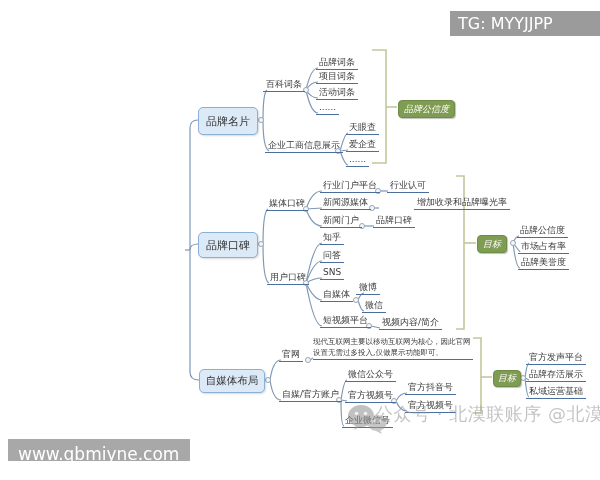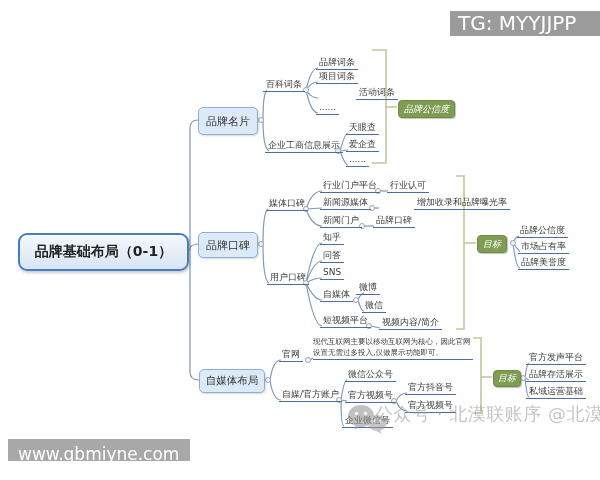--- a/index.html
+++ b/index.html
@@ -17,21 +17,21 @@
       box-shadow:1px 1px 2px rgba(0,0,0,.15);z-index:2;}
   .root{position:absolute;left:18px;top:233px;width:167px;height:34px;
       background:linear-gradient(#f4f8fc,#d7e5f4);border:2.5px solid #4a7cc0;border-radius:9px;
       font-size:14px;font-weight:bold;color:#222;display:flex;align-items:center;justify-content:center;
       box-shadow:1px 2px 3px rgba(0,0,0,.2);z-index:2;}
   .goalbox{position:absolute;background:#7f9c53;border:1px solid #6e8c45;border-radius:4px;
       color:#fff;font-style:italic;font-size:9px;line-height:11px;padding:2.5px 5px;z-index:2;
       box-shadow:1px 1px 1px rgba(0,0,0,.25);white-space:nowrap;}
 
   .tag-top{position:absolute;left:450px;top:11px;width:150px;height:25px;background:#9b9b9b;
-      color:#fff;font-size:20px;line-height:25px;padding-left:8px;box-sizing:border-box;z-index:5;}
+      color:#fff;font-size:16px;line-height:25px;padding-left:8px;box-sizing:border-box;z-index:5;}
   .tag-bottom{position:absolute;left:8px;top:439px;width:182px;height:22px;background:#a8a8a8;
       color:#fff;font-size:17px;line-height:30px;padding-left:10px;box-sizing:border-box;z-index:5;}
   .wm-text{position:absolute;left:375px;top:402px;font-size:18px;letter-spacing:.5px;
       color:#9e9e9e;opacity:.6;white-space:nowrap;z-index:4;}
   .wm-icon{position:absolute;left:346px;top:403px;opacity:.55;z-index:4;}
 </style>
 </head>
 <body>
 
 <div id="canvas">
@@ -110,29 +110,28 @@
       <circle cx="356" cy="300" r="2.5"></circle>
         <circle cx="369" cy="326" r="2.5"></circle>
       <circle cx="308" cy="360" r="2.5"></circle>
         <circle cx="339" cy="400" r="2.5"></circle>
       <circle cx="394" cy="401" r="2.5"></circle>
         <circle cx="513" cy="243" r="2.5"></circle>
       <circle cx="523" cy="378" r="2.5"></circle>
     </g>
   </svg>
 
-  <div class="root">品牌基础布局（0-1）</div>
   <div class="l1" style="left:198px;top:107px;width:58px;height:26px;">品牌名片</div>
   <div class="l1" style="left:199px;top:369px;width:64px;height:22px;font-size:10.5px;">自媒体布局</div>
   <div class="l1" style="left:198px;top:232px;width:58px;height:24px;">品牌口碑</div>
 
   <div class="leaf" style="left:263px;top:79px;">百科词条</div>
   <div class="leaf" style="left:316px;top:57px;">品牌词条</div>
   <div class="leaf" style="left:316px;top:71px;">项目词条</div>
-  <div class="leaf" style="left:316px;top:87px;margin-left:40px;">活动词条</div>
+  <div class="leaf" style="left:316px;top:87px;">活动词条</div>
   <div class="leaf" style="left:316px;top:102px;">......</div>
   <div class="leaf" style="left:265px;top:140px;">企业工商信息展示</div>
   <div class="leaf" style="left:346px;top:122px;">天眼查</div>
   <div class="leaf" style="left:346px;top:139px;">爱企查</div>
   <div class="leaf" style="left:346px;top:154px;">......</div>
   <div class="goalbox" style="left:398px;top:100px;">品牌公信度</div>
 
   <div class="leaf" style="left:266px;top:198px;">媒体口碑</div>
   <div class="leaf" style="left:320px;top:180px;">行业门户平台</div>
   <div class="leaf" style="left:387px;top:180px;">行业认可</div>

